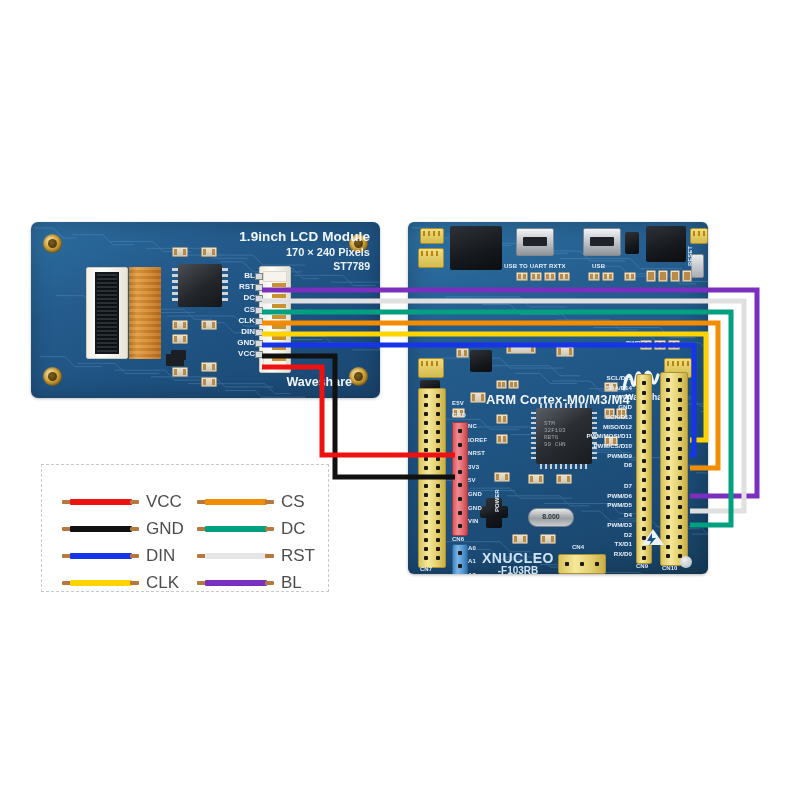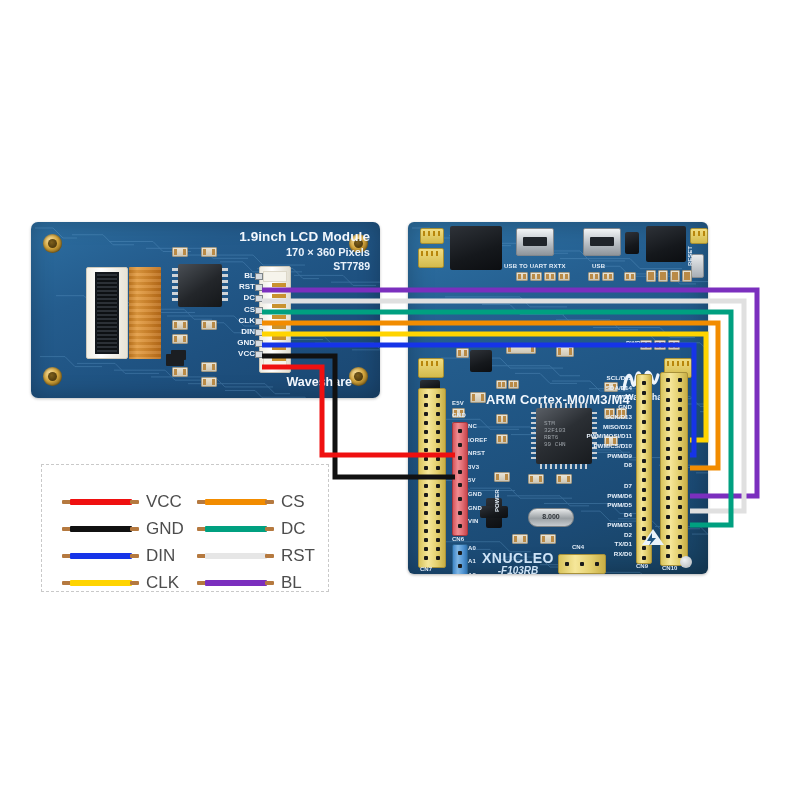--- a/index.html
+++ b/index.html
@@ -67,21 +67,21 @@
   
   #stm{position:absolute;left:408px;top:222px;width:300px;height:352px;border-radius:6px;
        background:linear-gradient(160deg,#2e73a6 0%,#255f90 25%,#1f5482 55%,#1b4a74 80%,#17405f 100%);
        box-shadow:inset 0 0 26px rgba(0,0,0,.28),0 1px 3px rgba(0,0,0,.3);overflow:hidden;}
   .wavelogo{position:absolute;right:46px;top:145px;width:42px;height:26px;}
   .ws-label{position:absolute;right:38px;top:170px;font-size:8.5px;font-weight:bold;color:#eaf2fb;}
   .arm{position:absolute;left:78px;top:170px;font-size:13px;font-weight:bold;color:#f2f7fd;
        letter-spacing:.2px;}
   .xnucleo{position:absolute;left:74px;top:328px;text-align:center;}
   .xnucleo .a{font-size:14px;font-weight:bold;color:#cfe4f7;letter-spacing:.5px;}
-  .xnucleo .b{font-size:10px;font-weight:bold;color:#cfe4f7;margin-top:-1px;font-style:italic;}
+  .xnucleo .b{font-size:10px;font-weight:bold;color:#cfe4f7;margin-top:-1px;}
 
   
   .yhdr{position:absolute;background:linear-gradient(90deg,#d9c45c,#f6e79a 35%,#e3cf6e 70%,#c8ae45);
         border:1px solid #a8913a;border-radius:2px;}
   .rhdr{position:absolute;background:linear-gradient(90deg,#d8565c,#f08d92 35%,#e06b71 70%,#c8454c);
         border:1px solid #a63940;border-radius:2px;}
   .bhdr{position:absolute;background:linear-gradient(90deg,#3f86c8,#7fb6e4 35%,#5497d4 70%,#2f73b2);
         border:1px solid #2b648f;border-radius:2px;}
   .hole{position:absolute;width:4px;height:4px;background:#1a1a1a;border-radius:1px;}
 
@@ -165,21 +165,21 @@
         <path d="M194,168.46153846153845 h30 l10,10 h22" fill="none" stroke="#6fa8d6" stroke-width="1"></path>
         <path d="M231,175.23076923076923 h43 l10,10 h29" fill="none" stroke="#6fa8d6" stroke-width="1"></path>
       </svg>
     <div class="screw" style="left:12px;top:12px;"></div>
     <div class="screw" style="right:12px;top:12px;"></div>
     <div class="screw" style="left:12px;bottom:12px;"></div>
     <div class="screw" style="right:12px;bottom:12px;"></div>
 
     <div class="lcd-title">
       <div class="l1">1.9inch LCD Module</div>
-      <div class="l2">170 × 360 Pixels</div>
+      <div class="l2">170 × 240 Pixels</div>
       <div class="l3">ST7789</div>
     </div>
 
     <div id="fpc">
         <div class="bar"></div>
       </div>
     <div id="flex"></div>
 
     <div id="ic">
       <div class="icpins" style="left:-6px;top:4px;width:6px;height:3px;"></div>

